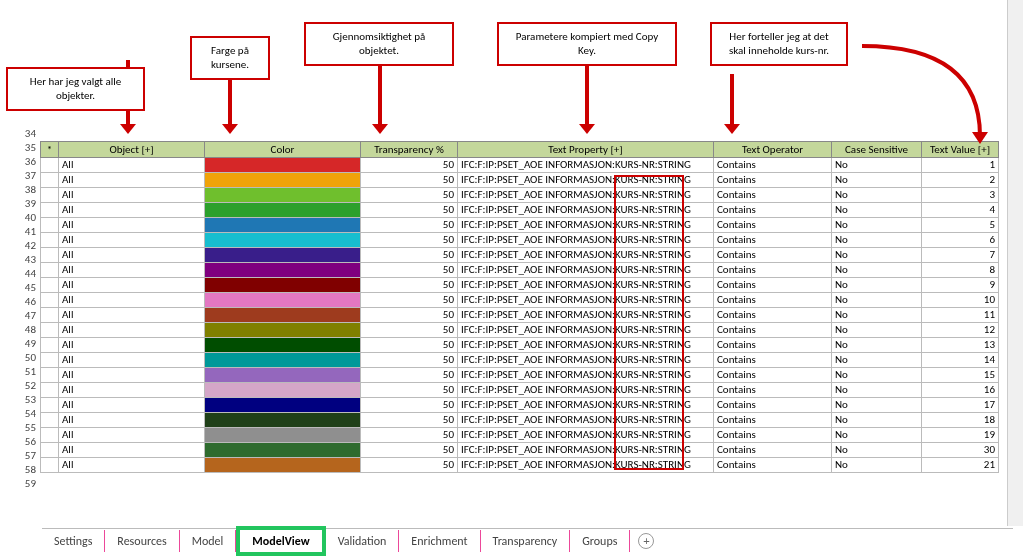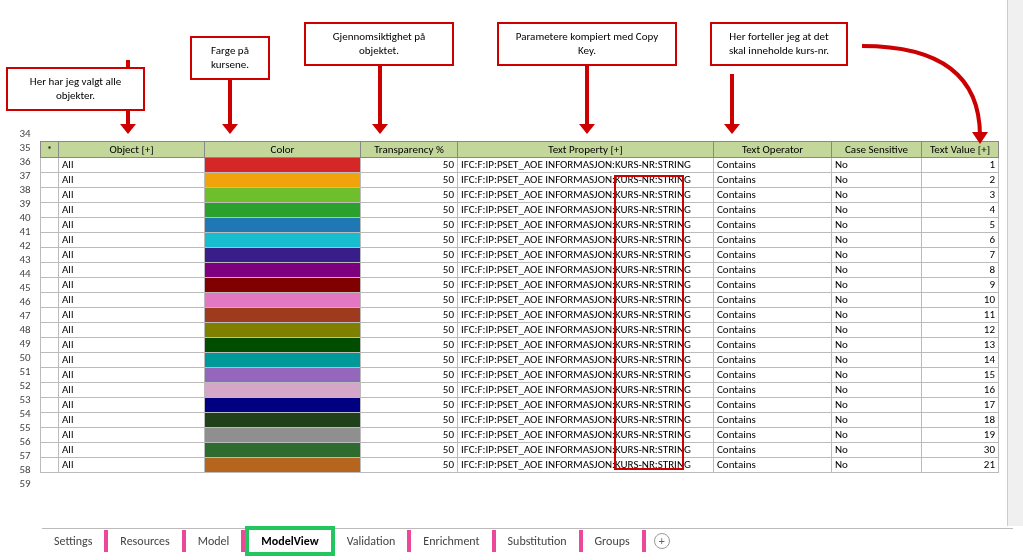--- a/index.html
+++ b/index.html
@@ -33,21 +33,21 @@
 .curve {
   position: absolute;
   z-index: 15;
 }
 
 .rownums {
   position: absolute;
   left: 14px;
   top: 127px;
   width: 22px;
-  text-align: center;
+  text-align: right;
   font-size: 11px;
   color: #444;
 }
 .rownums div { height: 14px; line-height: 14px; }
 
 .sheet {
   position: absolute;
   left: 40px;
   top: 141px;
   font-size: 11px;
@@ -95,21 +95,21 @@
   right: 10px;
   height: 24px;
   border-top: 1px solid #bbb;
   display: flex;
   align-items: center;
   font-size: 12px;
   color: #444;
 }
 .tab {
   padding: 4px 12px;
-  border-right: 4px solid #ec4899;
+  border-right: 1px solid #ec4899;
   cursor: pointer;
 }
 .tab.active {
   font-weight: bold;
   border: 4px solid #22c55e;
   background: #fff;
   color: #000;
 }
 .addtab {
   margin-left: 8px;
@@ -451,17 +451,17 @@
 
 <div class="redbox" style="left:614px; top:175px; width:70px; height:295px;"></div>
 
 <div class="tabs" id="tabs">
     <div class="tab">Settings</div>
     <div class="tab">Resources</div>
     <div class="tab">Model</div>
     <div class="tab active">ModelView</div>
     <div class="tab">Validation</div>
     <div class="tab">Enrichment</div>
-    <div class="tab">Substitution</div>
+    <div class="tab">Transparency</div>
     <div class="tab">Groups</div>
     <div class="addtab">+</div>
   </div>
 <div class="sbtrack-v"></div>
 
 </body></html>

